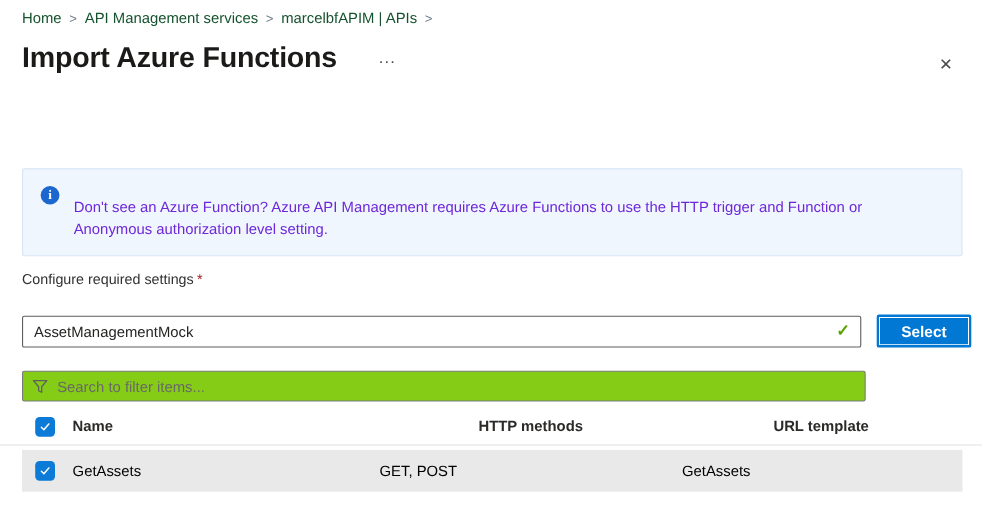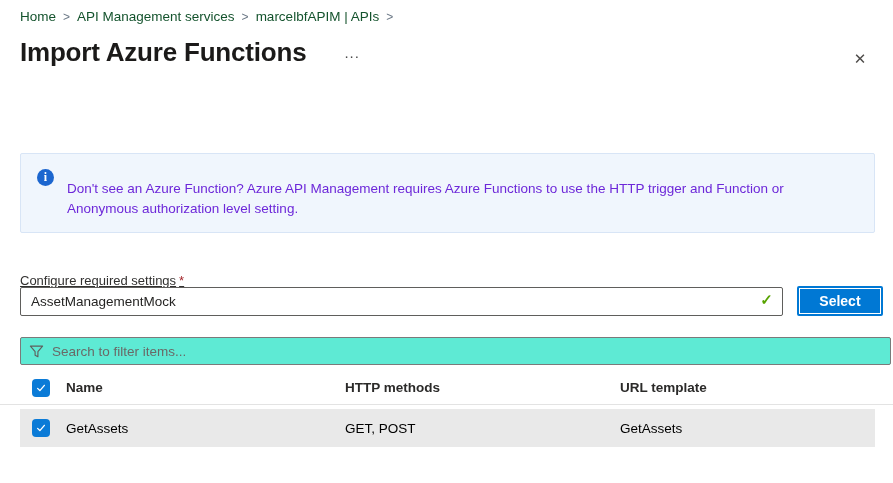--- a/index.html
+++ b/index.html
@@ -53,22 +53,22 @@
     width: 17px; height: 17px; border-radius: 50%;
     background: #1c66cf; color: #ffffff;
     font-size: 12px; font-weight: 700; font-family: "Liberation Serif", serif;
     display: flex; align-items: center; justify-content: center;
     margin-top: 2px;
   }
   .banner-text { font-size: 13.5px; line-height: 20px; color: #6d28d9; max-width: 770px; margin-top: 12px; }
 
   
   .form-label {
-    position: absolute; left: 20px; top: 273px;
-    font-size: 13px; color: #323130; text-decoration: underline;
+    position: absolute; left: 20px; top: 246px;
+    font-size: 13px; color: #323130;
   }
   .required-star { color: #a4262c; margin-left: 3px; }
   .input-row {
     position: absolute; left: 20px; top: 286px; width: 863px;
     display: flex; align-items: center;
   }
   .func-input-wrap {
     position: relative; width: 864px; height: 29px;
   }
   .func-input {
@@ -86,43 +86,43 @@
     margin-left: 14px; width: 97px; height: 30px;
     background: #0078d4; color: #ffffff;
     border: 2px solid #0078d4; border-radius: 2px;
     box-shadow: inset 0 0 0 1px #ffffff;
     font-family: "Liberation Sans", sans-serif;
     font-size: 14px; font-weight: 700; cursor: pointer;
   }
 
   
   .filter-box {
-    position: absolute; left: 20px; top: 337px; width: 871px; height: 28px;
-    border: 1px solid #7a7a7a; border-radius: 2px; background: #5eead4;
+    position: absolute; left: 20px; top: 337px; width: 767px; height: 28px;
+    border: 1px solid #7a7a7a; border-radius: 2px; background: #84cc16;
     display: flex; align-items: center; padding: 0 8px; gap: 8px;
   }
   .filter-icon { flex: 0 0 auto; display: flex; align-items: center; }
   .filter-input {
     flex: 1; border: none; outline: none; background: transparent;
     font-family: "Liberation Sans", sans-serif;
     font-size: 13.5px; color: #323130; height: 24px;
   }
   .filter-input::placeholder { color: #6a6967; opacity: 1; }
 
   
   .grid-row {
     display: grid; grid-template-columns: 325px 275px 1fr;
     align-items: center;
   }
   .table-head {
     position: absolute; left: 0; top: 371px; width: 893px; height: 34px;
     padding: 0 20px;
     border-bottom: 1px solid #e3e3e3;
   }
-  .table-head .grid-row { height: 100%; }
+  .table-head .grid-row { height: 100%; text-align: center; }
   .th { font-size: 13.5px; font-weight: 700; color: #2b2a29; }
   .name-cell { display: flex; align-items: center; gap: 16px; padding-left: 12px; }
   .checkbox {
     width: 18px; height: 18px; border-radius: 4px;
     background: #0b7bd7; display: flex; align-items: center; justify-content: center;
     cursor: pointer; flex: 0 0 auto;
   }
   .table-row {
     position: absolute; left: 20px; top: 409px; width: 855px; height: 38px;
     background: #e9e9e9; cursor: pointer;

